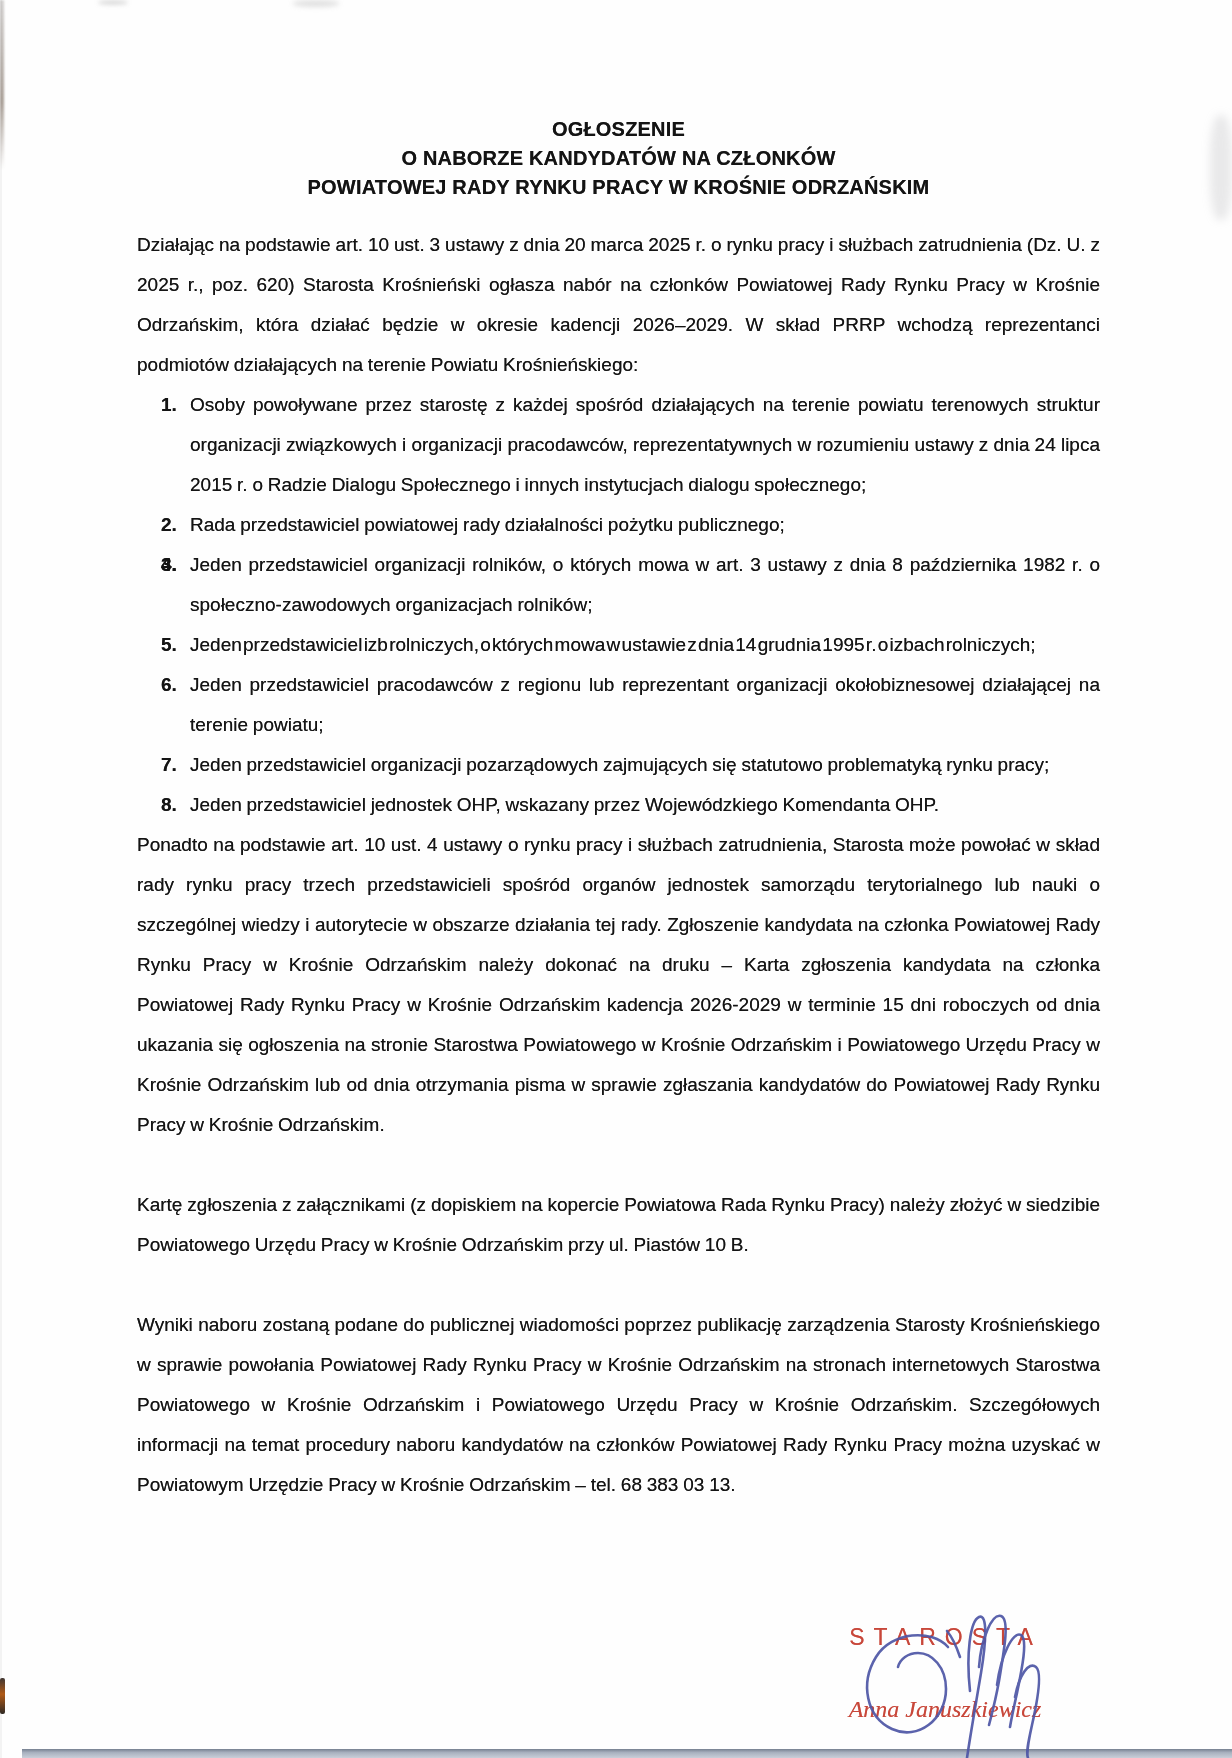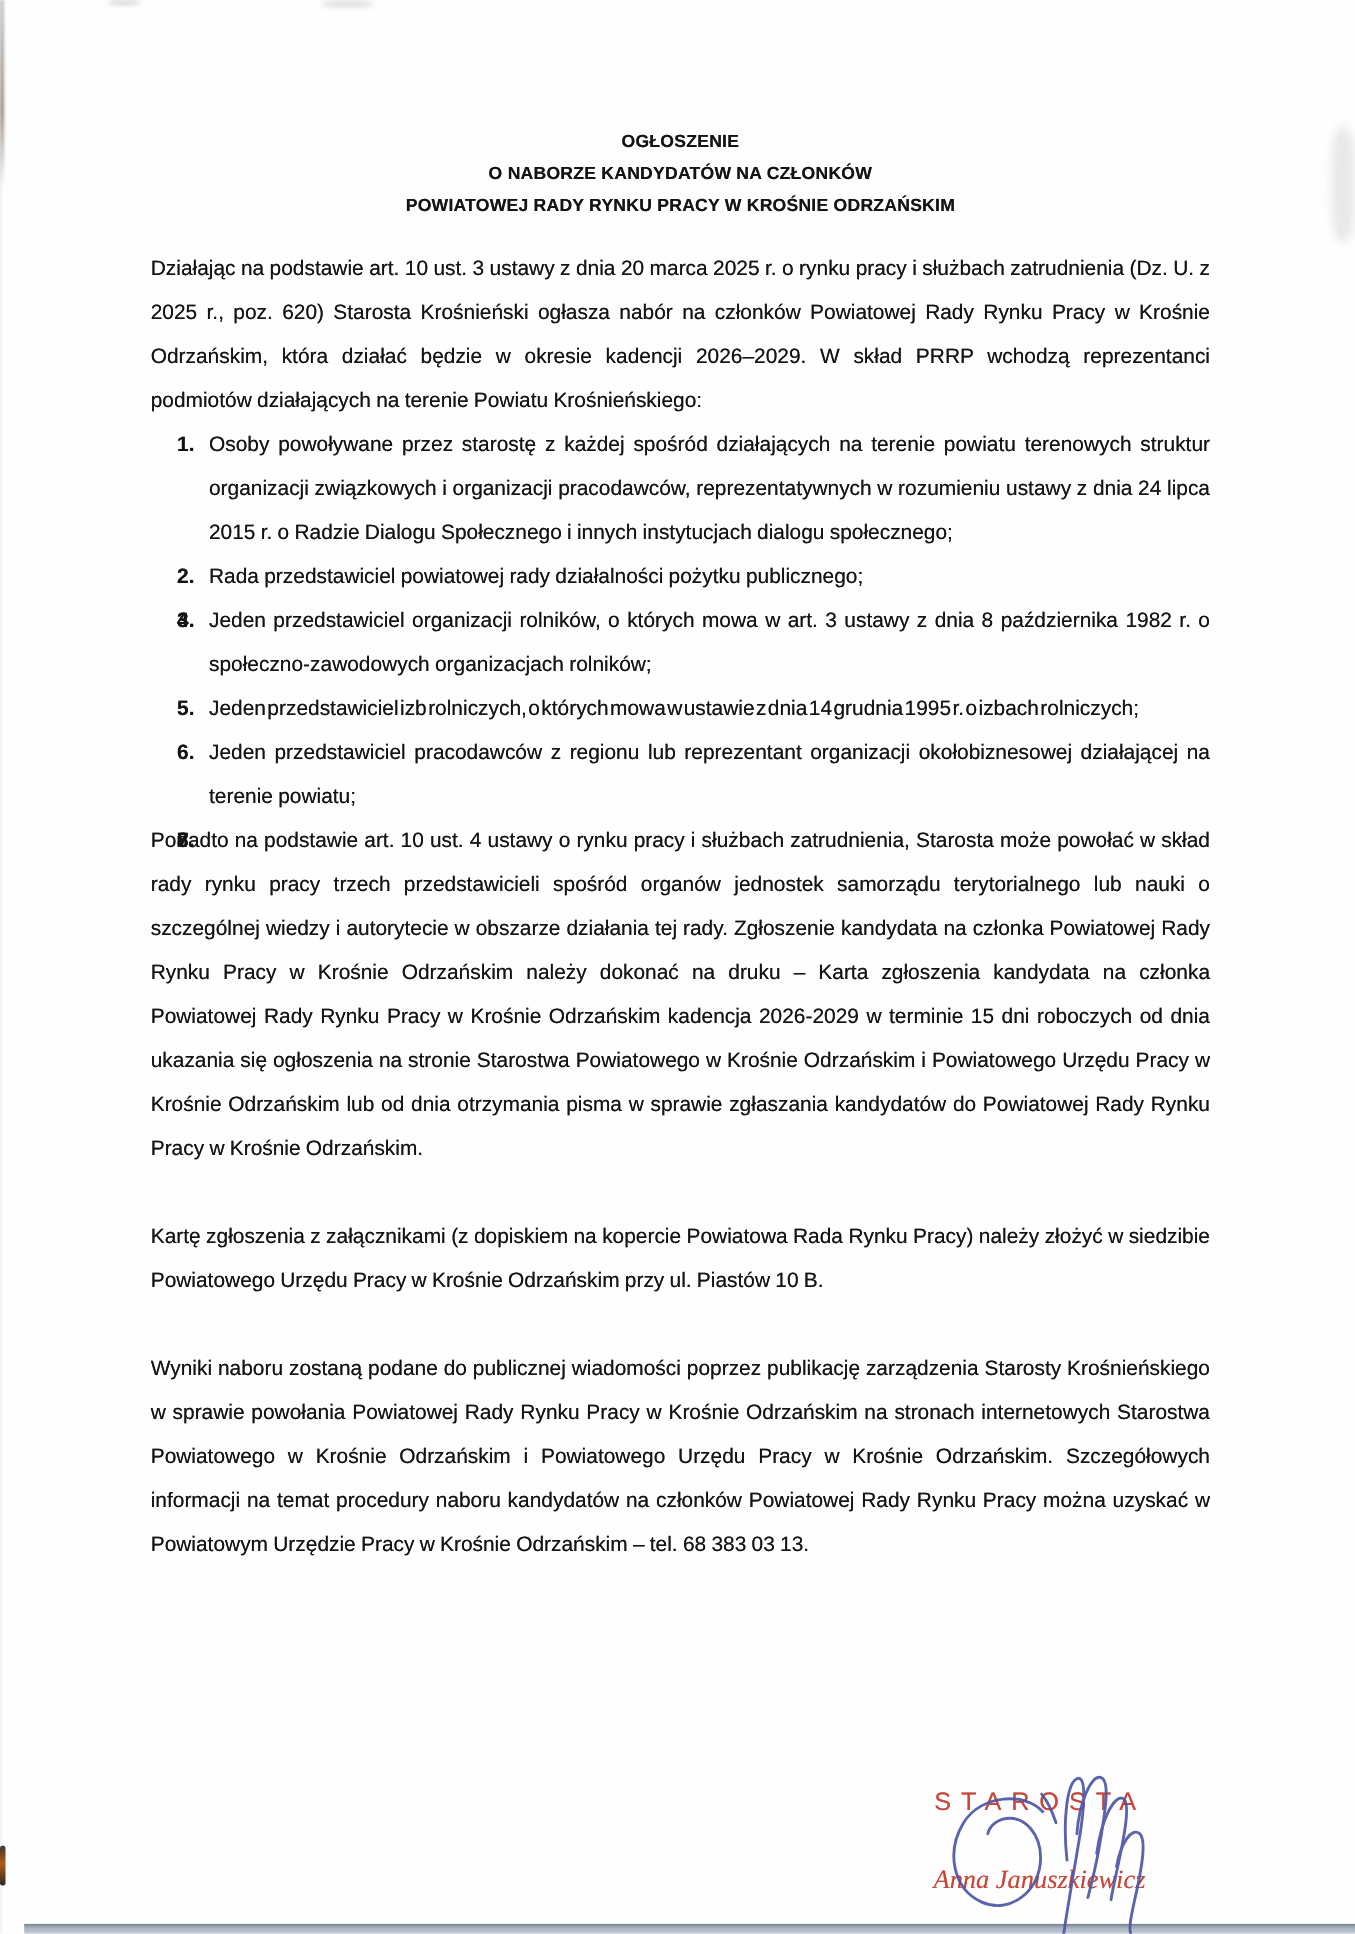--- a/index.html
+++ b/index.html
@@ -20,21 +20,21 @@
     left:137px; top:115px;
     width:963px;
     color:#141414;
     font-size:19px;
     line-height:40px;
     text-shadow:0 0 0.5px rgba(10,10,10,.75);
   }
   .doc-title{
     text-align:center;
     font-weight:bold;
-    font-size:16px;
+    font-size:20px;
     line-height:29px;
     letter-spacing:.2px;
   }
   .para{
     text-align:justify;
     text-align-last:left;
     margin:0;
     word-spacing:-0.5px;
   }
   .intro{ margin-top:23px; }
@@ -161,23 +161,25 @@
       <div class="li tight">
         <span class="num">5.</span>
         <span class="li-text">Jeden przedstawiciel izb rolniczych, o których mowa w ustawie z dnia 14 grudnia 1995 r. o izbach rolniczych;</span>
       </div>
       <div class="li">
         <span class="num">6.</span>
         <span class="li-text">Jeden przedstawiciel pracodawców z regionu lub reprezentant organizacji okołobiznesowej działającej na terenie powiatu;</span>
       </div>
       <div class="li">
         <span class="num">7.</span>
+        <span class="li-text">Jeden przedstawiciel organizacji pozarządowych zajmujących się statutowo problematyką rynku pracy;</span>
       </div>
       <div class="li">
         <span class="num">8.</span>
+        <span class="li-text">Jeden przedstawiciel jednostek OHP, wskazany przez Wojewódzkiego Komendanta OHP.</span>
       </div>
     </div>
 
     <p class="para">Ponadto na podstawie art. 10 ust. 4 ustawy o rynku pracy i służbach zatrudnienia, Starosta może powołać w skład rady rynku pracy trzech przedstawicieli spośród organów jednostek samorządu terytorialnego lub nauki o szczególnej wiedzy i autorytecie w obszarze działania tej rady. Zgłoszenie kandydata na członka Powiatowej Rady Rynku Pracy w Krośnie Odrzańskim należy dokonać na druku – Karta zgłoszenia kandydata na członka Powiatowej Rady Rynku Pracy w Krośnie Odrzańskim kadencja 2026-2029 w terminie 15 dni roboczych od dnia ukazania się ogłoszenia na stronie Starostwa Powiatowego w Krośnie Odrzańskim i Powiatowego Urzędu Pracy w Krośnie Odrzańskim lub od dnia otrzymania pisma w sprawie zgłaszania kandydatów do Powiatowej Rady Rynku Pracy w Krośnie Odrzańskim.</p>
 
     <p class="para gap1">Kartę zgłoszenia z załącznikami (z dopiskiem na kopercie Powiatowa Rada Rynku Pracy) należy złożyć w siedzibie Powiatowego Urzędu Pracy w Krośnie Odrzańskim przy ul. Piastów 10 B.</p>
 
     <p class="para gap1">Wyniki naboru zostaną podane do publicznej wiadomości poprzez publikację zarządzenia Starosty Krośnieńskiego w sprawie powołania Powiatowej Rady Rynku Pracy w Krośnie Odrzańskim na stronach internetowych Starostwa Powiatowego w Krośnie Odrzańskim i Powiatowego Urzędu Pracy w Krośnie Odrzańskim. Szczegółowych informacji na temat procedury naboru kandydatów na członków Powiatowej Rady Rynku Pracy można uzyskać w Powiatowym Urzędzie Pracy w Krośnie Odrzańskim – tel. 68 383 03 13.</p>
 
   </div>

